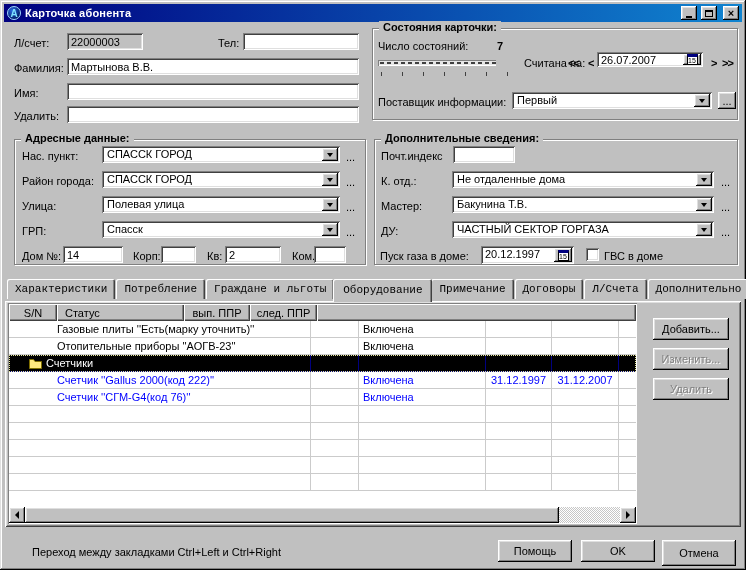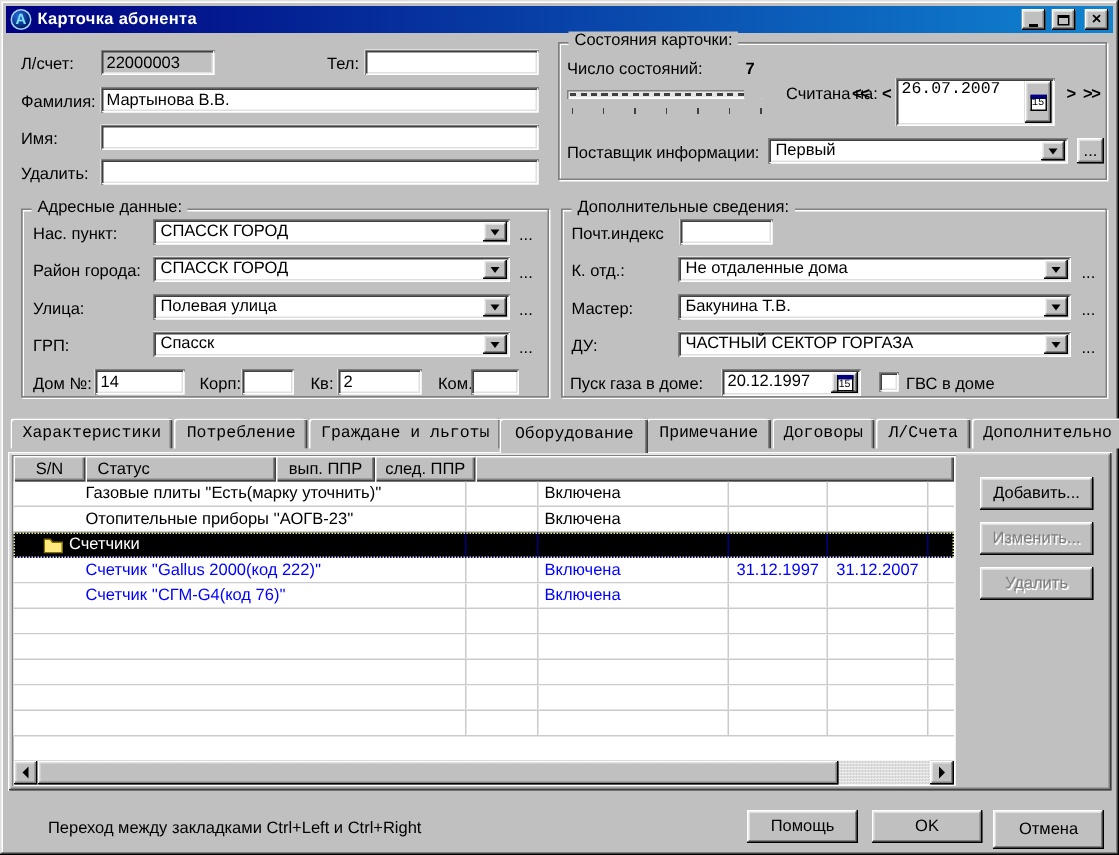--- a/index.html
+++ b/index.html
@@ -57,21 +57,21 @@
     position:absolute; right:2px; top:2px; bottom:2px; width:16px; background:#c0c0c0;
     box-shadow: inset -1px -1px 0 #000, inset 1px 1px 0 #fff,
                 inset -2px -2px 0 #808080, inset 2px 2px 0 #dfdfdf;
     display:flex; align-items:center; justify-content:center;
   }
   .tri-down { width:0; height:0; border-left:3px solid transparent; border-right:3px solid transparent; border-top:4px solid #000; }
   .tri-left { width:0; height:0; border-top:4px solid transparent; border-bottom:4px solid transparent; border-right:4px solid #000; }
   .tri-right { width:0; height:0; border-top:4px solid transparent; border-bottom:4px solid transparent; border-left:4px solid #000; }
   .dots { position:absolute; color:#000; }
   .grp { position:absolute; border:1px solid #808080; box-shadow: inset 1px 1px 0 #fff, 1px 1px 0 #fff; }
-  .grp-title { position:absolute; top:-8px; left:6px; background:#c0c0c0; padding:0 4px; font-weight:normal; white-space:nowrap; }
+  .grp-title { position:absolute; top:-8px; left:6px; background:#c0c0c0; padding:0 4px; font-weight:bold; white-space:nowrap; }
   .btn {
     position:absolute; background:#c0c0c0;
     box-shadow: inset -1px -1px 0 #000, inset 1px 1px 0 #fff,
                 inset -2px -2px 0 #808080, inset 2px 2px 0 #dfdfdf;
     display:flex; align-items:center; justify-content:center;
     font:11px "Liberation Sans",sans-serif; cursor:default;
   }
   .btn.disabled { color:#808080; text-shadow:1px 1px 0 #fff; }
   .cal-btn {
     position:absolute; top:2px; bottom:2px; width:18px; background:#c0c0c0;
@@ -187,21 +187,21 @@
   <span class="lbl" style="left:378px; top:40px;">Число состояний:</span>
   <span class="lbl bold" style="left:497px; top:40px;">7</span>
   <div class="slider-track" style="left:378px; top:60px; width:130px;">
     <div class="slider-dashes"></div>
   </div>
   <div class="slider-thumb" style="left:496px; top:54px;"></div>
   <div class="slider-ticks" style="left:381px; top:72px; width:127px;"></div>
   <span class="lbl" style="left:524px; top:57px;">Считана на:</span>
   <span class="navtxt" style="left:568px; top:57px;">&lt;&lt;</span>
   <span class="navtxt" style="left:588px; top:57px;">&lt;</span>
-  <div class="tb" style="left:597px; top:52px; width:106px; height:32px;font-family:Liberation Mono, monospace;">
+  <div class="tb" style="left:597px; top:52px; width:106px; height:15px;">
     <span>26.07.2007</span>
     <div class="cal-btn" style="right:2px;">
       <div class="cal-ico">15</div>
     </div>
   </div>
   <span class="navtxt" style="left:711px; top:57px;">&gt;</span>
   <span class="navtxt" style="left:722px; top:57px;">&gt;&gt;</span>
   <span class="lbl" style="left:378px; top:96px;">Поставщик информации:</span>
   <div class="dd" style="left:512px; top:92px; width:200px;">
     <span>Первый</span>

